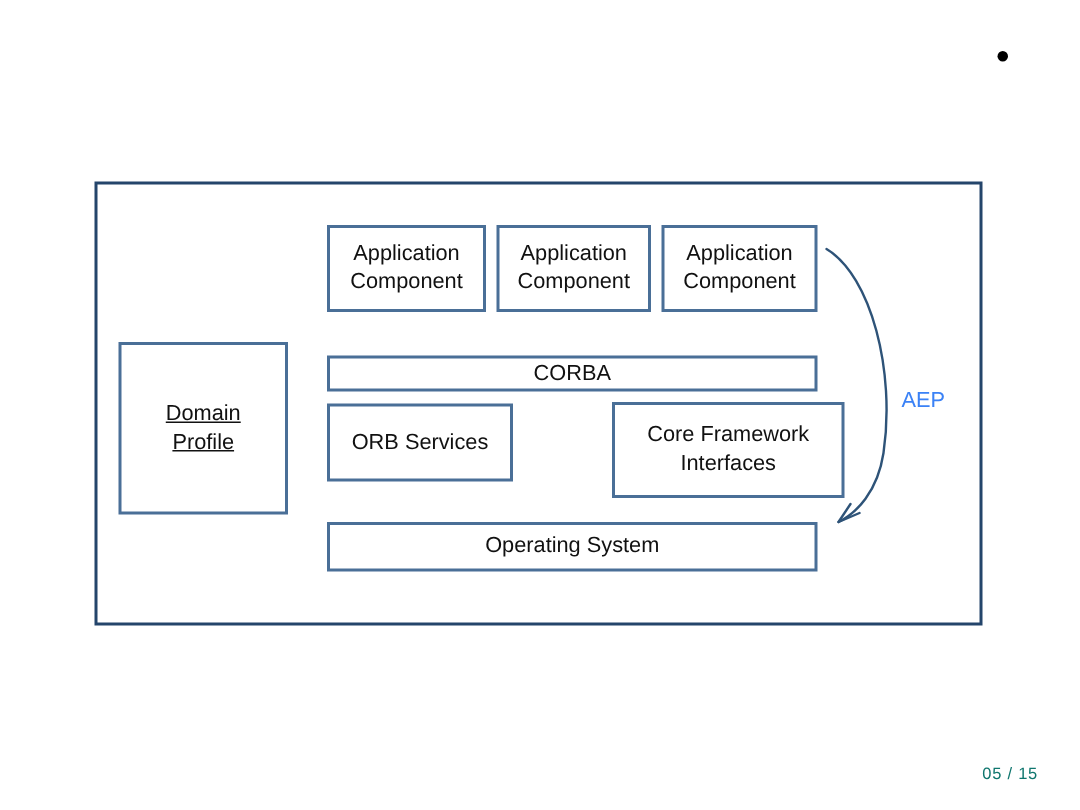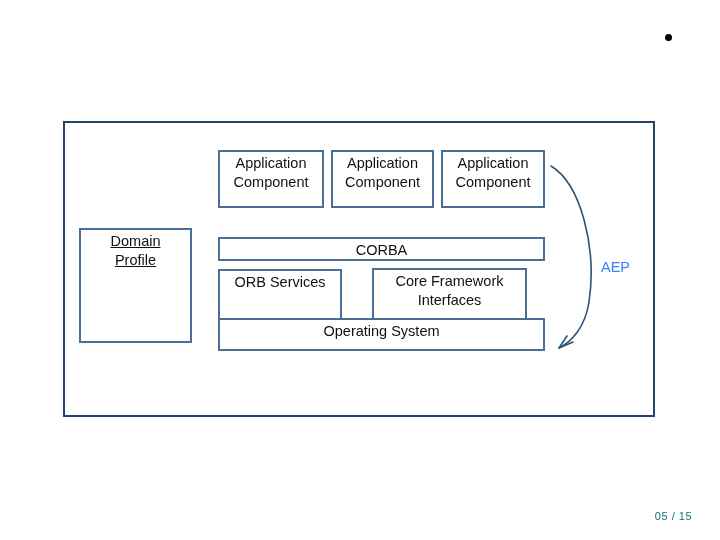--- a/index.html
+++ b/index.html
@@ -50,21 +50,21 @@
     box-sizing: border-box;
   }
 
   
   .dbox {
     position: absolute;
     border: 2px solid #4a6f97;
     background: #ffffff;
     box-sizing: border-box;
     display: flex;
-    align-items: flex-start;
+    align-items: center;
     justify-content: center;
     text-align: center;
     font-size: 14.5px;
     color: #111111;
     line-height: 1.28;
     padding: 2px 4px;
   }
   .dbox .boxlabel {
     display: block;
     white-space: pre-line;
@@ -73,23 +73,23 @@
   
   #box-domain-profile   { left: 79px;  top: 228px; width: 113px; height: 115px; text-decoration: underline; }
 
   #box-app-comp-1       { left: 218px; top: 150px; width: 106px; height: 58px; }
   #box-app-comp-2       { left: 331px; top: 150px; width: 103px; height: 58px; }
   #box-app-comp-3       { left: 441px; top: 150px; width: 104px; height: 58px; }
 
   #box-corba            { left: 218px; top: 237px; width: 327px; height: 24px; }
 
   #box-orb-services     { left: 218px; top: 269px; width: 124px; height: 52px; }
-  #box-core-framework   { left: 372px; top: 268px; width: 155px; height: 64px; }
+  #box-core-framework   { left: 408px; top: 268px; width: 155px; height: 64px; }
 
-  #box-operating-system { left: 218px; top: 318px; width: 327px; height: 33px; }
+  #box-operating-system { left: 218px; top: 348px; width: 327px; height: 33px; }
 
   
   #aep-arrow-svg {
     position: absolute;
     left: 545px;
     top: 152px;
     width: 70px;
     height: 210px;
     overflow: visible;
     pointer-events: none;

